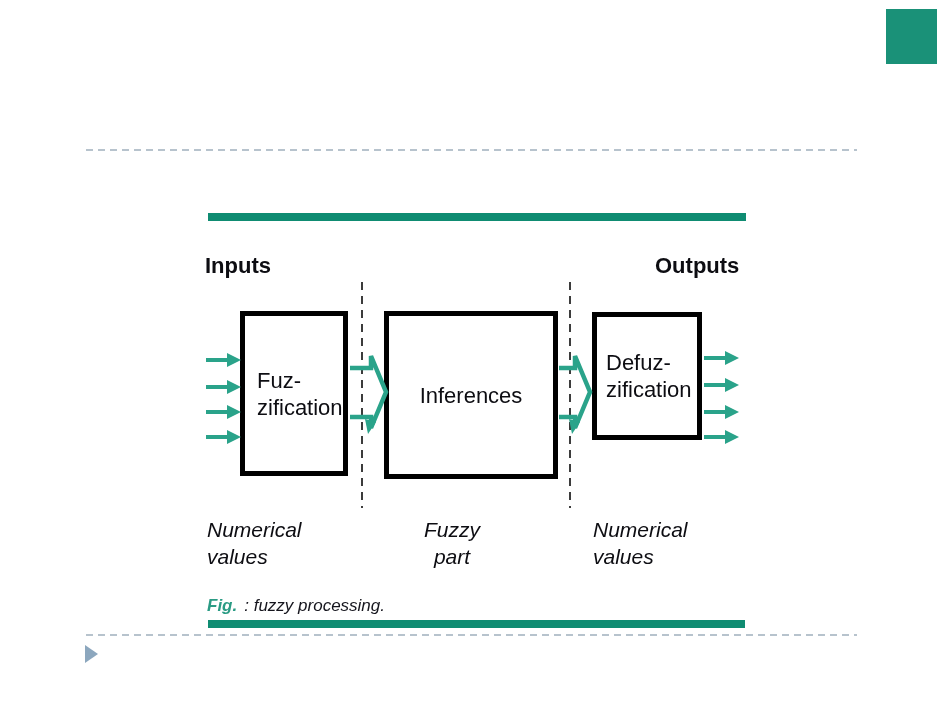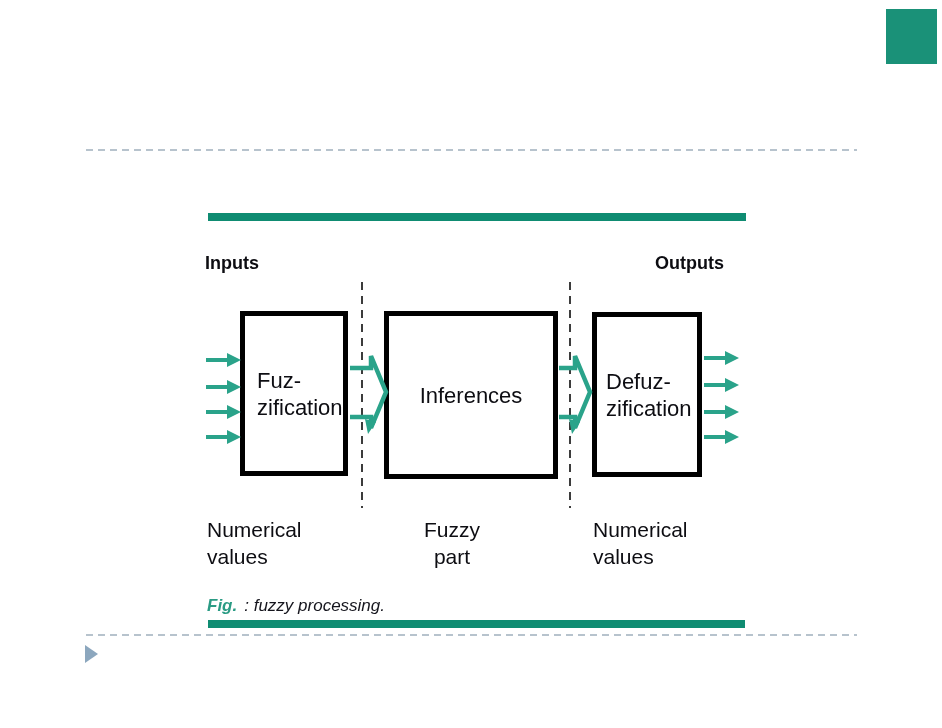--- a/index.html
+++ b/index.html
@@ -30,49 +30,49 @@
     position:absolute; left:94px; top:169px; margin:0;
     font-family:"DejaVu Serif", serif; font-size:26px; line-height:32px;
     color:#15151a; white-space:nowrap;
   }
   
   .rule-bar { position:absolute; height:8px; background:var(--teal-bar,#0f8c72); }
   .top-rule-bar { left:208px; top:213px; width:538px; }
   .bottom-rule-bar { left:208px; top:620px; width:537px; }
   
   .io-label {
-    position:absolute; top:253px; font-weight:700; font-size:18px;
+    position:absolute; top:253px; font-weight:700; font-size:22px;
     color:#0d0d12; white-space:nowrap;
   }
   .inputs-label { left:205px; }
   .outputs-label { left:655px; }
   .v-dash {
     position:absolute; top:282px; height:226px; width:2px;
     background:repeating-linear-gradient(180deg,
       #3c3c3c 0 8px, transparent 8px 14px);
   }
   .v-dash-1 { left:361px; }
   .v-dash-2 { left:569px; }
   .proc-box {
     position:absolute; box-sizing:border-box; border:5px solid #000;
     background:#fff; display:flex; align-items:center;
     font-size:22px; line-height:27px; color:#0d0d12;
   }
   .box-fuzzification   { left:240px; top:311px; width:108px; height:165px; padding-left:12px; }
   .box-inferences      { left:384px; top:311px; width:174px; height:168px; justify-content:center; }
-  .box-defuzzification { left:592px; top:312px; width:110px; height:165px; padding-left:9px; }
+  .box-defuzzification { left:592px; top:312px; width:110px; height:128px; padding-left:9px; }
   .box-label span { display:block; }
   .arrow-layer { position:absolute; left:0; top:0; width:942px; height:728px; pointer-events:none; }
   .arrow-stroke { stroke:var(--diagram-arrow,#2aa38a); fill:none; }
   .arrow-fill   { fill:var(--diagram-arrow,#2aa38a); stroke:none; }
   .stage-label {
     position:absolute; top:516px; font-size:21px; line-height:27px;
     color:#0d0d12;
   }
-  .stage-label span { display:block; }
+  .stage-label span { display:block;font-style:italic; }
   .stage-1 { left:207px; }
   .stage-2 { left:424px;text-align:center; }
   .stage-3 { left:593px; }
   .figure-caption {
     position:absolute; left:207px; top:596px; font-size:17px;
     font-style:italic; color:#15151d; white-space:nowrap;
   }
   .fig-label { font-weight:700; color:var(--fig-label,#2a9b84); }
   .caption-rest { margin-left:7px; }
   

